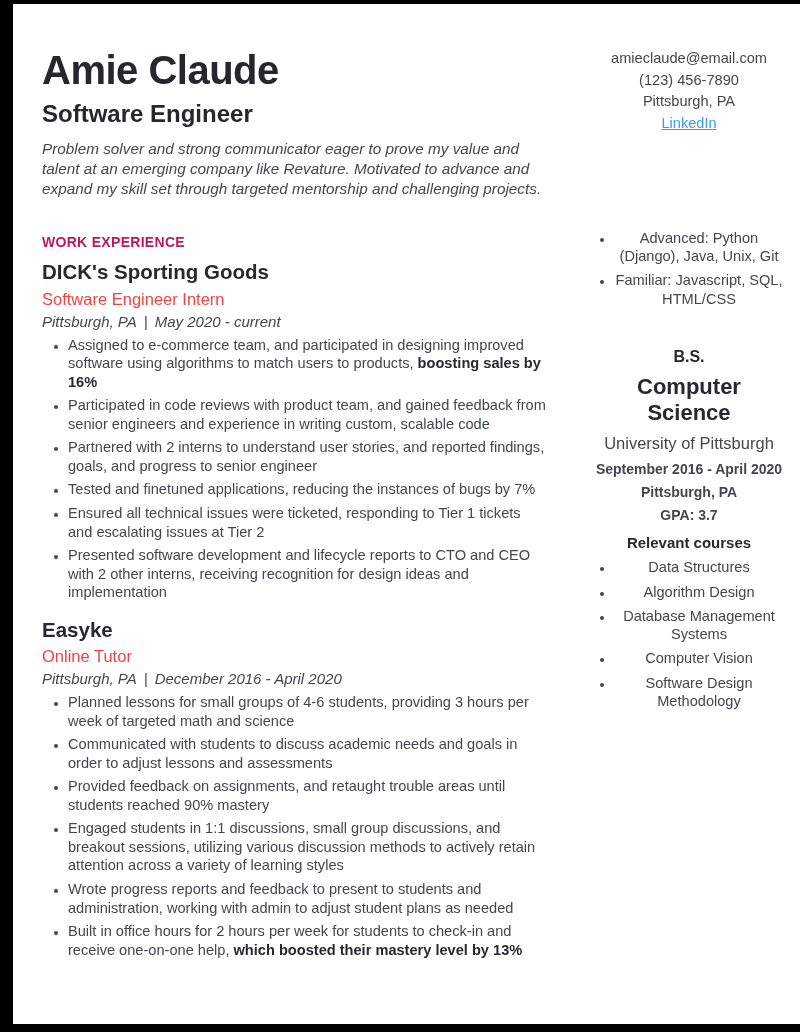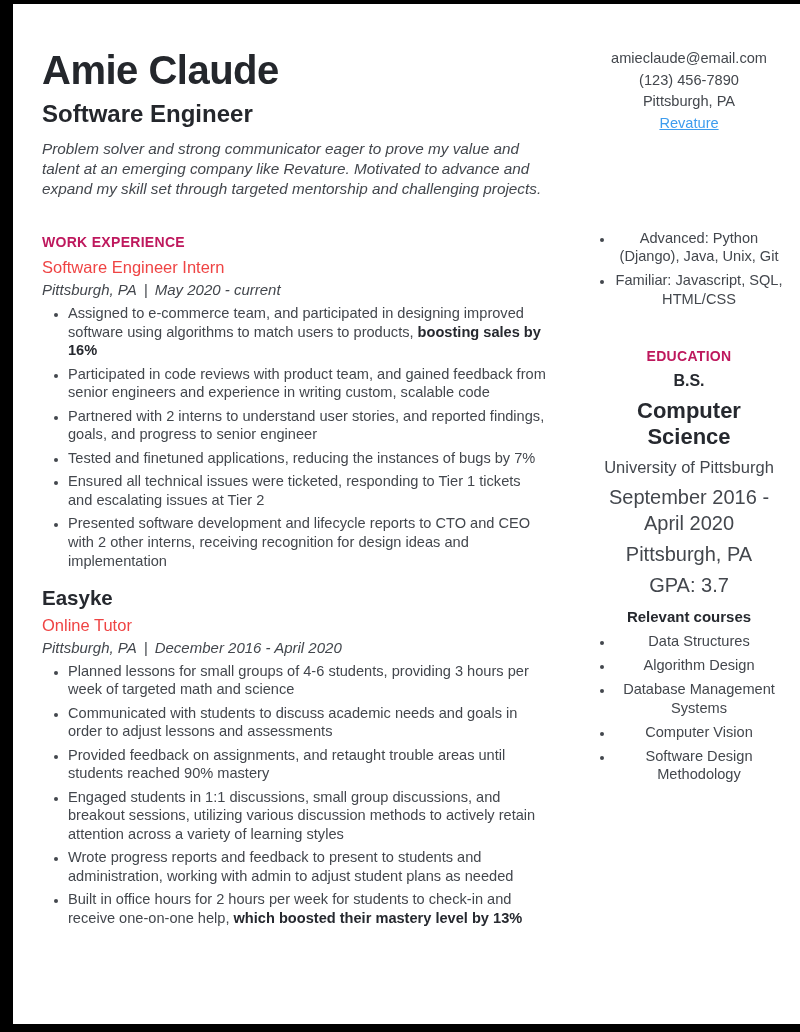--- a/index.html
+++ b/index.html
@@ -69,38 +69,39 @@
   ul.side-list li {
     font-size: 14.6px; color: #43474d; line-height: 1.25;
     margin-bottom: 6px;
   }
   ul.side-list li::marker { color: #43474d; font-size: 12px; }
 
   .edu-section { margin-top: 40px; }
   .edu-degree { font-size: 16px;   font-weight: 700; color: #26292f; margin: 2px 0 8px 0; }
   .edu-major  { font-size: 22px; font-weight: 700; color: #26292f; margin: 0 0 8px 0; }
   .edu-school { font-size: 16.5px; font-weight: 400; color: #43474d; margin: 0 0 7px 0; }
-  .edu-line   { font-size: 20px; color: #43474d; line-height: 1.3; margin: 0 0 5px 0; }
+  .edu-line   { font-size: 14px; color: #43474d; line-height: 1.3; margin: 0 0 5px 0; font-weight: bold; }
   .courses-heading { font-size: 15px; font-weight: 700; color: #26292f; margin: 10px 0 7px 0; }
 </style>
 </head>
 <body>
 
 <div class="page">
 
   <div class="col-left">
 
     <h1 class="name">Amie Claude</h1>
     <h2 class="job-title">Software Engineer</h2>
     <p class="summary">Problem solver and strong communicator eager to prove my value and talent at an emerging company like Revature. Motivated to advance and expand my skill set through targeted mentorship and challenging projects.</p>
 
     <div class="work-section">
       <div class="section-heading">WORK EXPERIENCE</div>
 
       <div>
+        <div class="company">DICK's Sporting Goods</div>
         <div class="role">Software Engineer Intern</div>
         <div class="meta">
           <span>Pittsburgh, PA</span><span class="sep">|</span><span>May 2020 - current</span>
         </div>
         <ul class="bullets">
           <li><span>Assigned to e-commerce team, and participated in designing improved software using algorithms to match users to products, </span><strong>boosting sales by 16%</strong></li>
           <li><span>Participated in code reviews with product team, and gained feedback from senior engineers and experience in writing custom, scalable code</span><strong></strong></li>
           <li><span>Partnered with 2 interns to understand user stories, and reported findings, goals, and progress to senior engineer</span><strong></strong></li>
           <li><span>Tested and finetuned applications, reducing the instances of bugs by 7%</span><strong></strong></li>
           <li><span>Ensured all technical issues were ticketed, responding to Tier 1 tickets and escalating issues at Tier 2</span><strong></strong></li>
@@ -125,32 +126,31 @@
       </div>
     </div>
   </div>
 
   <div class="col-right">
 
     <div class="contact">
       <div>amieclaude@email.com</div>
       <div>(123) 456-7890</div>
       <div>Pittsburgh, PA</div>
-      <div><a href="#">Revature</a></div>
+      <div><a href="#">LinkedIn</a></div>
     </div>
 
     <div class="skills-section">
       <ul class="side-list">
         <li>Advanced: Python (Django), Java, Unix, Git</li>
         <li>Familiar: Javascript, SQL, HTML/CSS</li>
       </ul>
     </div>
 
     <div class="edu-section">
-      <div class="section-heading">EDUCATION</div>
       <div class="edu-degree">B.S.</div>
       <div class="edu-major">Computer Science</div>
       <div class="edu-school">University of Pittsburgh</div>
       <div class="edu-line">September 2016 - April 2020</div>
       <div class="edu-line">Pittsburgh, PA</div>
       <div class="edu-line">GPA: 3.7</div>
       <div class="courses-heading">Relevant courses</div>
       <ul class="side-list">
         <li>Data Structures</li>
         <li>Algorithm Design</li>

